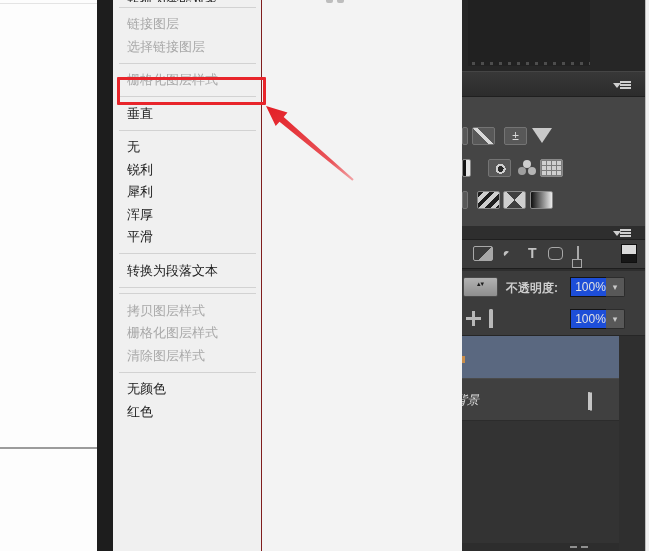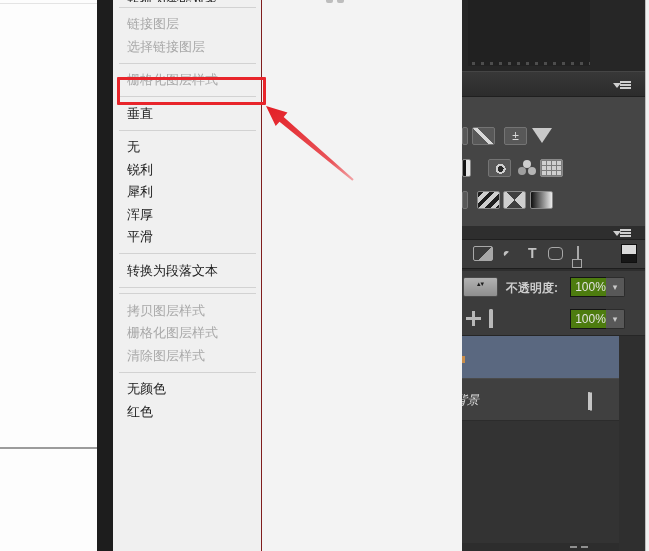--- a/index.html
+++ b/index.html
@@ -77,21 +77,21 @@
   .ico-smart:after{content:"";position:absolute;right:-4px;bottom:-4px;width:8px;height:7px;
      background:#3c3c3c;border:1px solid #a8a8a8;}
   .toggle{position:absolute;left:159px;top:4px;width:16px;height:19px;border:1px solid #101010;
      box-sizing:border-box;background:linear-gradient(#dadada 0 52%,#171717 52%);}
 
   .divider{position:absolute;left:0;top:268px;width:183px;height:3px;background:#2e2e2e;border-top:1px solid #1e1e1e;box-sizing:border-box;}
 
   .blendrow{position:absolute;left:0;top:271px;width:183px;height:32px;background:#3c3c3c;}
   .lockrow{position:absolute;left:0;top:303px;width:183px;height:33px;background:#3c3c3c;border-bottom:1px solid #262626;box-sizing:border-box;}
   .plabel{position:absolute;font-size:12px;color:#cdcdcd;white-space:nowrap;font-weight:bold;}
-  .valbox{position:absolute;left:108px;width:41px;height:20px;background:#4d7c0f;border:1px solid #141414;
+  .valbox{position:absolute;left:108px;width:41px;height:20px;background:#1d4ed8;border:1px solid #141414;
      box-sizing:border-box;color:#e2e2e2;font-size:12px;line-height:18px;text-align:center;}
   .dropbtn{position:absolute;left:144px;width:19px;height:20px;background:#585858;border:1px solid #2c2c2c;
      border-left:none;box-sizing:border-box;color:#c9c9c9;font-size:9px;line-height:18px;text-align:center;
      border-radius:0 2px 2px 0;}
   .stepper{position:absolute;left:1px;width:35px;height:20px;border:1px solid #4a4a4a;border-radius:2px;
      background:linear-gradient(#b2b2b2,#8e8e8e);box-sizing:border-box;color:#1c1c1c;font-size:7px;
      line-height:8px;text-align:center;padding-top:2px;}
   .movelock{position:absolute;left:4px;top:8px;width:15px;height:15px;
      background:linear-gradient(#b9b9b9 0 0) center/100% 3px no-repeat,
                 linear-gradient(#b9b9b9 0 0) center/3px 100% no-repeat;}

